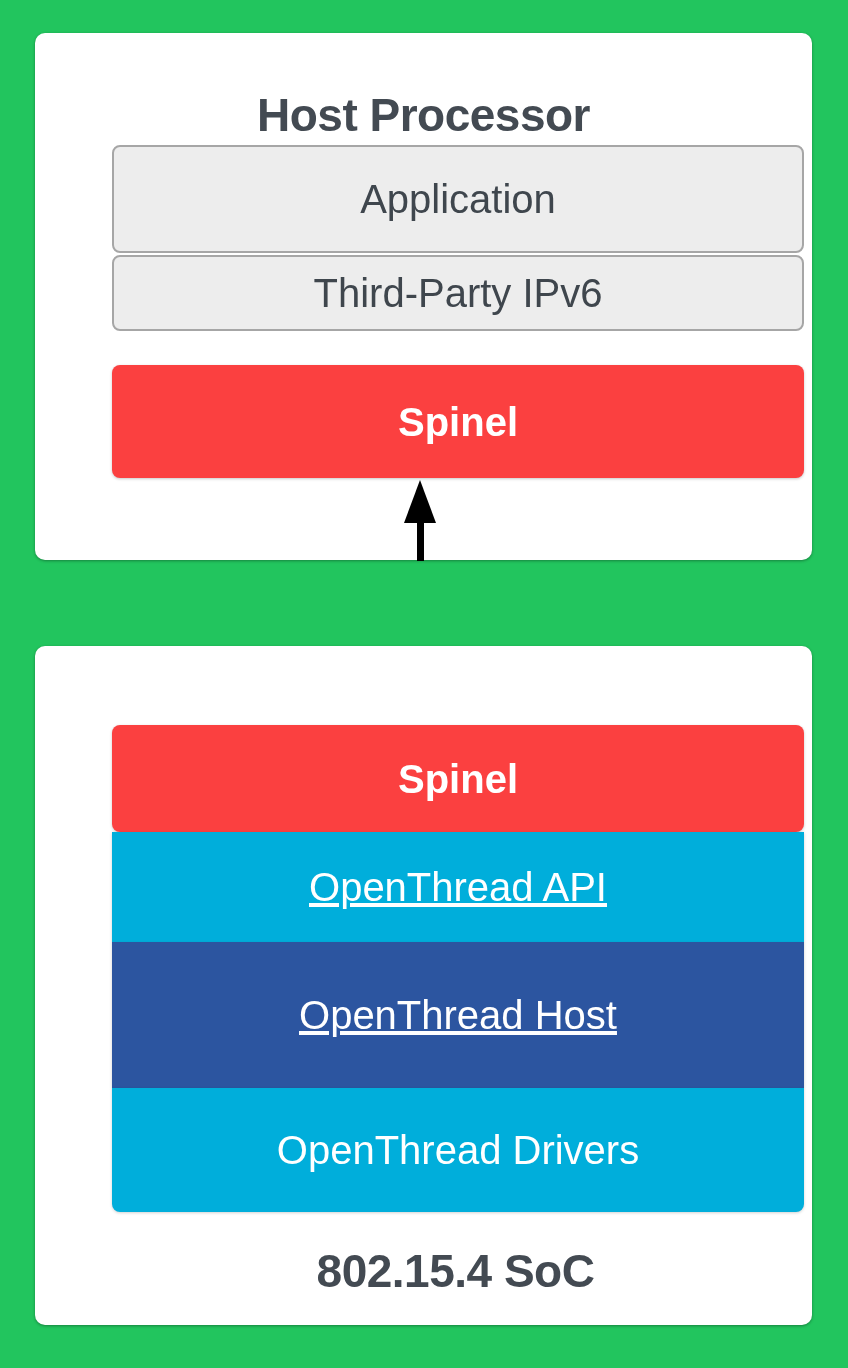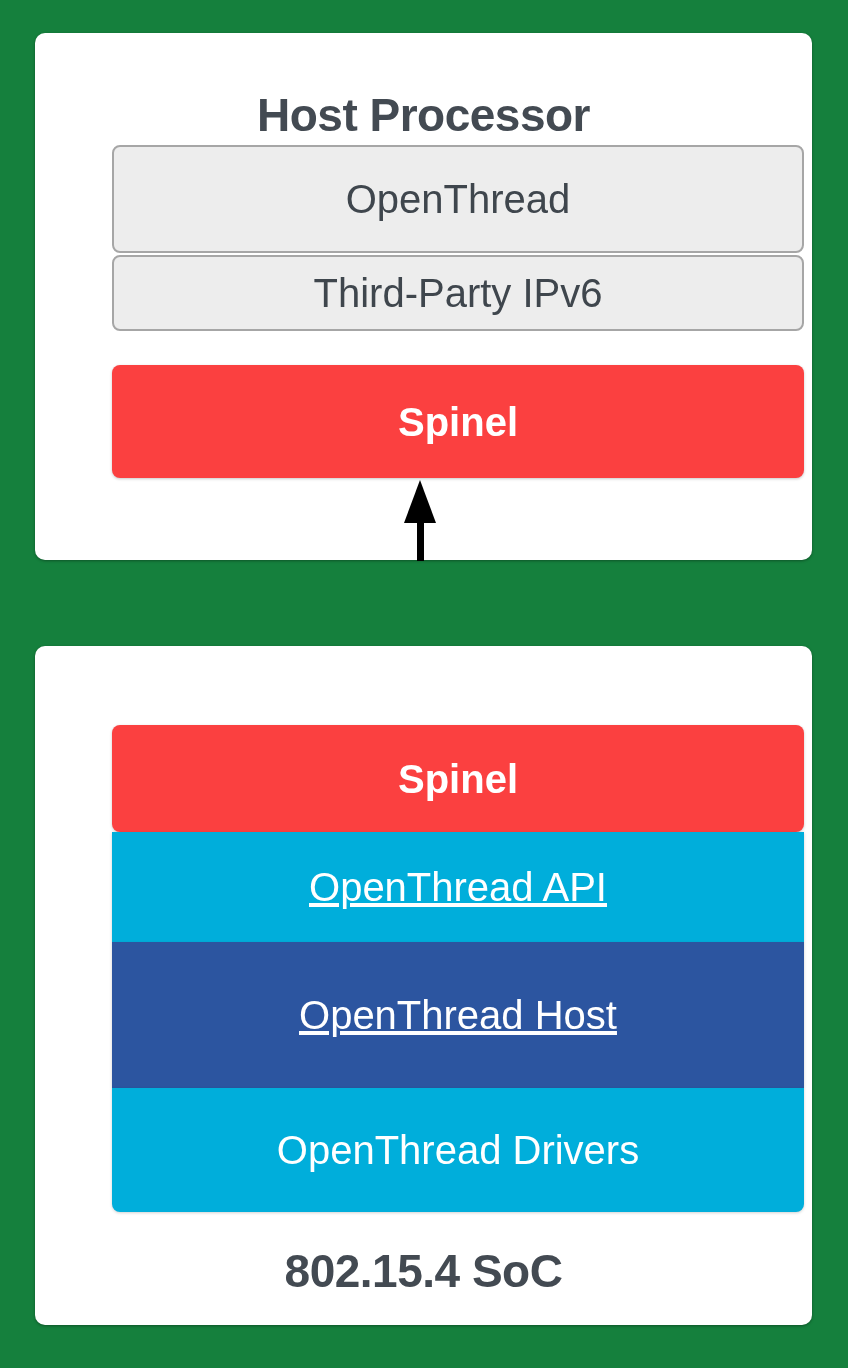--- a/index.html
+++ b/index.html
@@ -16,21 +16,21 @@
     font-family: "Liberation Sans", sans-serif;
     -webkit-font-smoothing: antialiased;
   }
 
   .stage {
     position: absolute;
     left: 0;
     top: 0;
     width: 848px;
     height: 1368px;
-    background: #15803d;
+    background: #22c55e;
   }
 
   
   .panel {
     position: absolute;
     background: #ffffff;
     border-radius: 10px;
     box-shadow: 0 1px 3px rgba(0,0,0,0.35);
   }
   #panel-host {
@@ -53,21 +53,21 @@
     width: 100%;
     text-align: center;
     color: #434a52;
     font-weight: bold;
     font-size: 46px;
     line-height: 56px;
     letter-spacing: -0.5px;
     white-space: nowrap;
   }
   #host-title { top: 54px; }
-  #soc-title  { bottom: 26px; }
+  #soc-title  { bottom: 26px; padding-left: 32px; }
 
   
   .layer {
     position: absolute;
     left: 77px;
     width: 692px;
     display: flex;
     align-items: center;
     justify-content: center;
     box-sizing: border-box;
@@ -144,21 +144,21 @@
 </head>
 <body>
 
 <div class="stage">
 
   <div class="panel" id="panel-host">
 
     <div class="panel-title" id="host-title">Host Processor</div>
 
     <div class="layer gray" id="layer-application">
-      <span>OpenThread</span>
+      <span>Application</span>
     </div>
 
     <div class="layer gray" id="layer-third-party">
       <span>Third-Party IPv6</span>
     </div>
 
     <div class="layer red" id="layer-spinel-host">
       <span>Spinel</span>
     </div>
 

